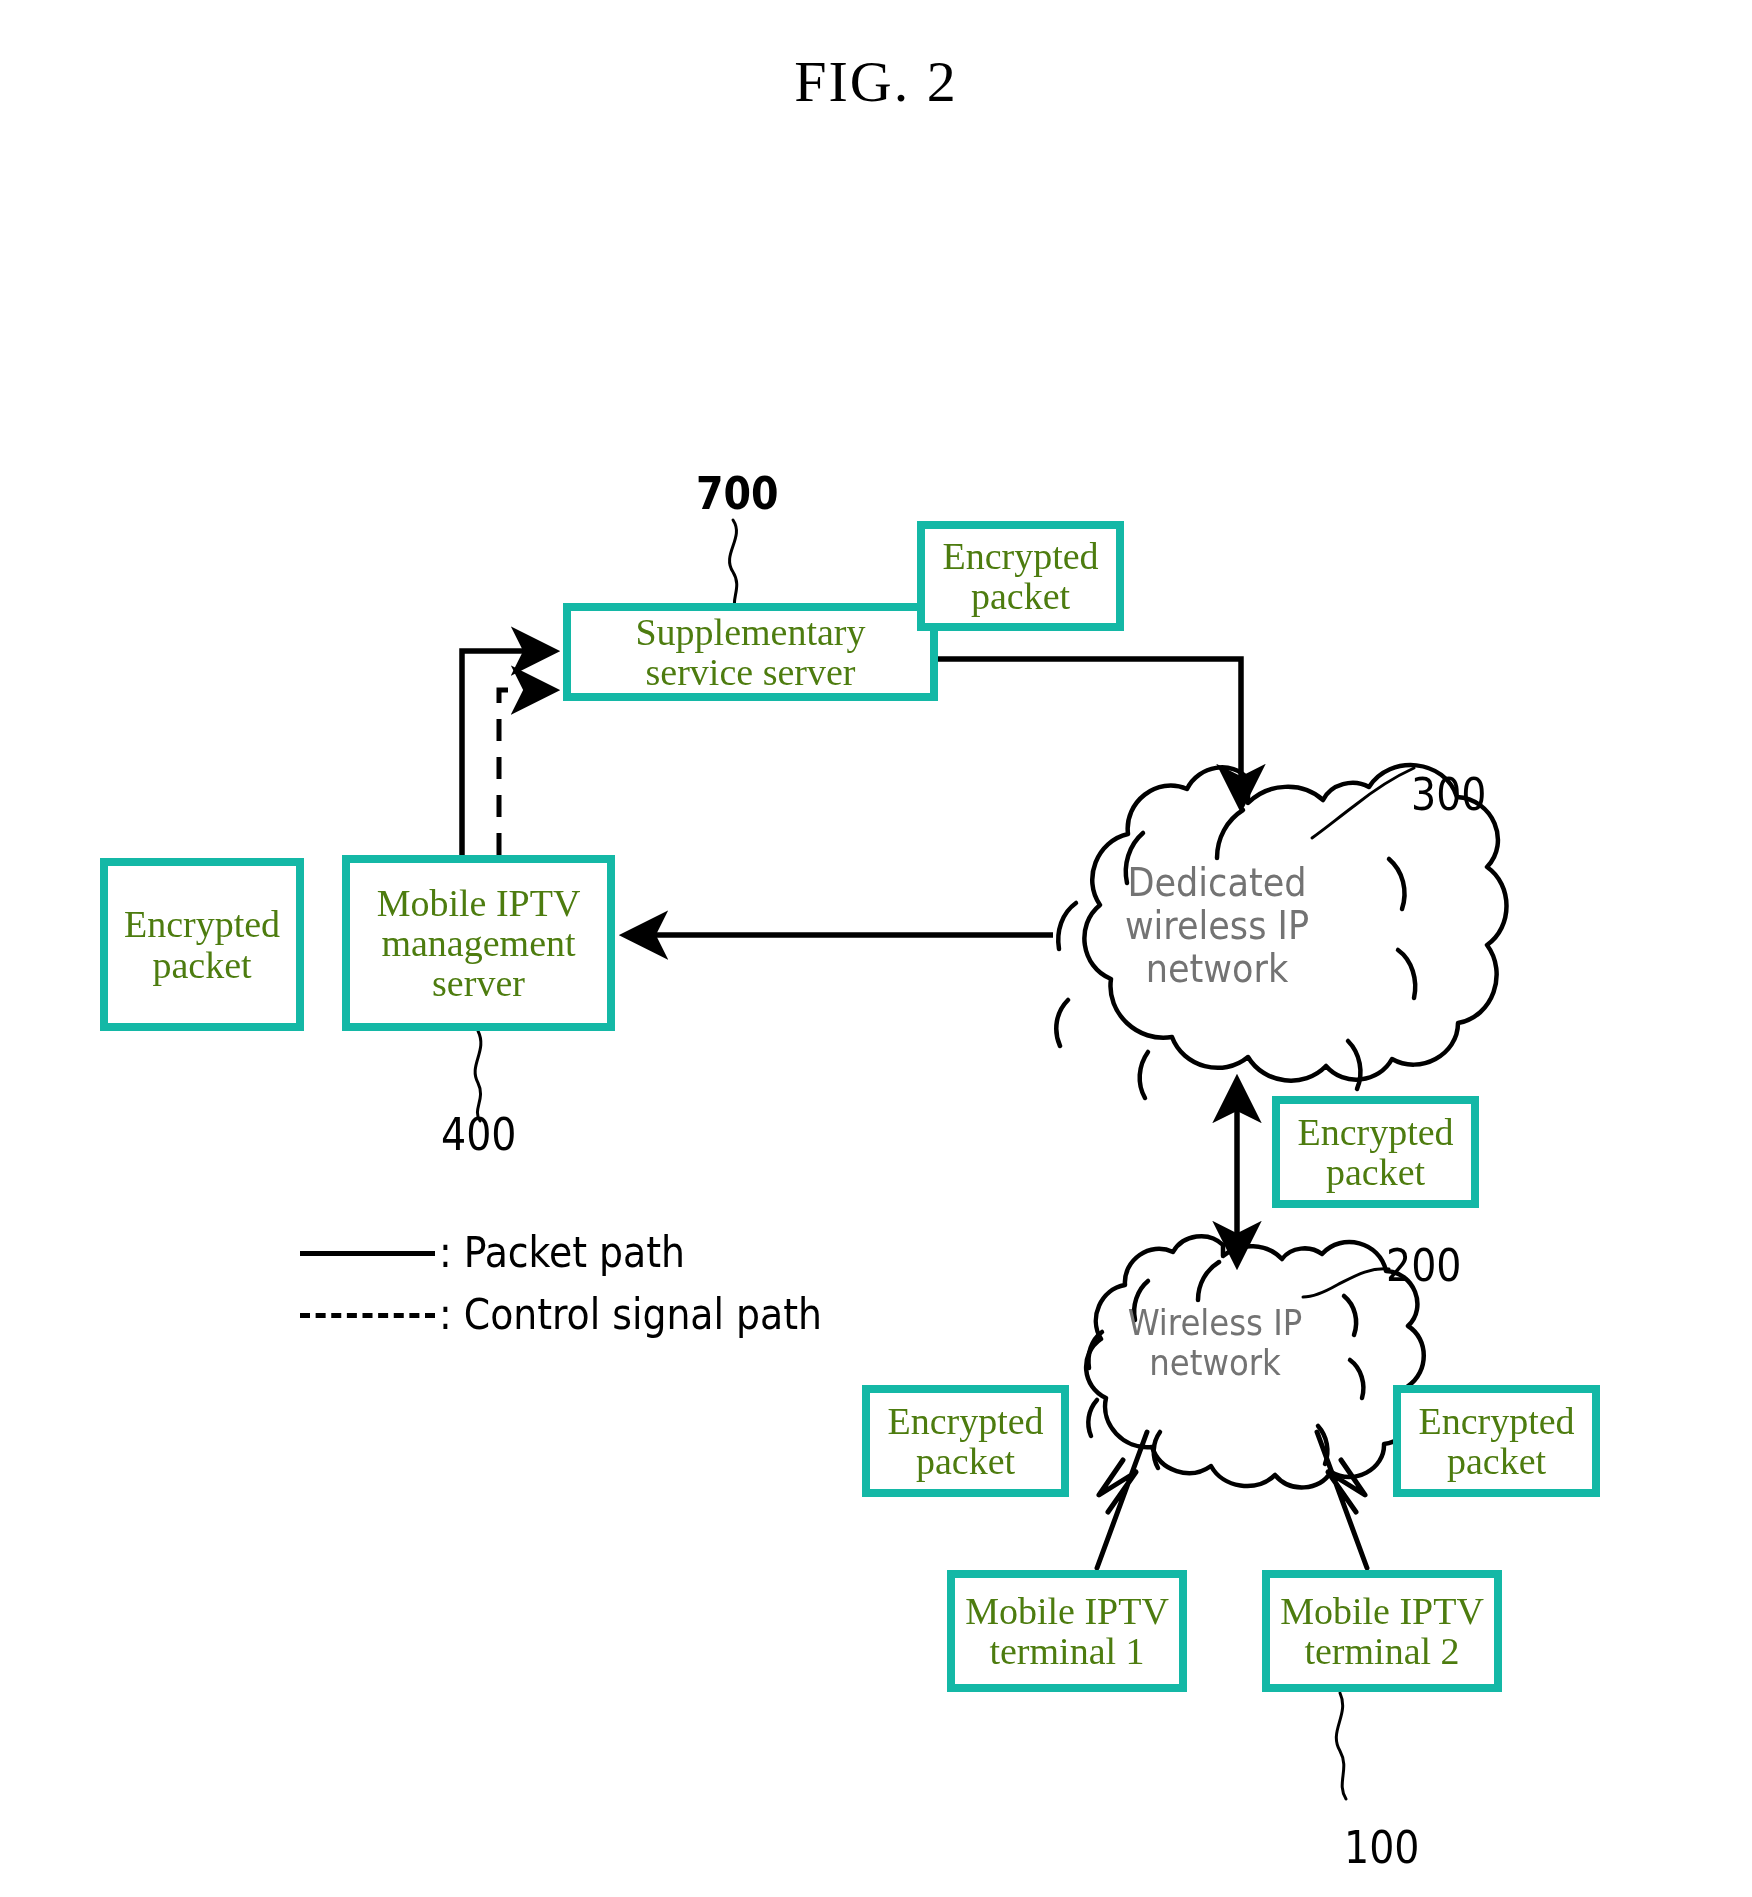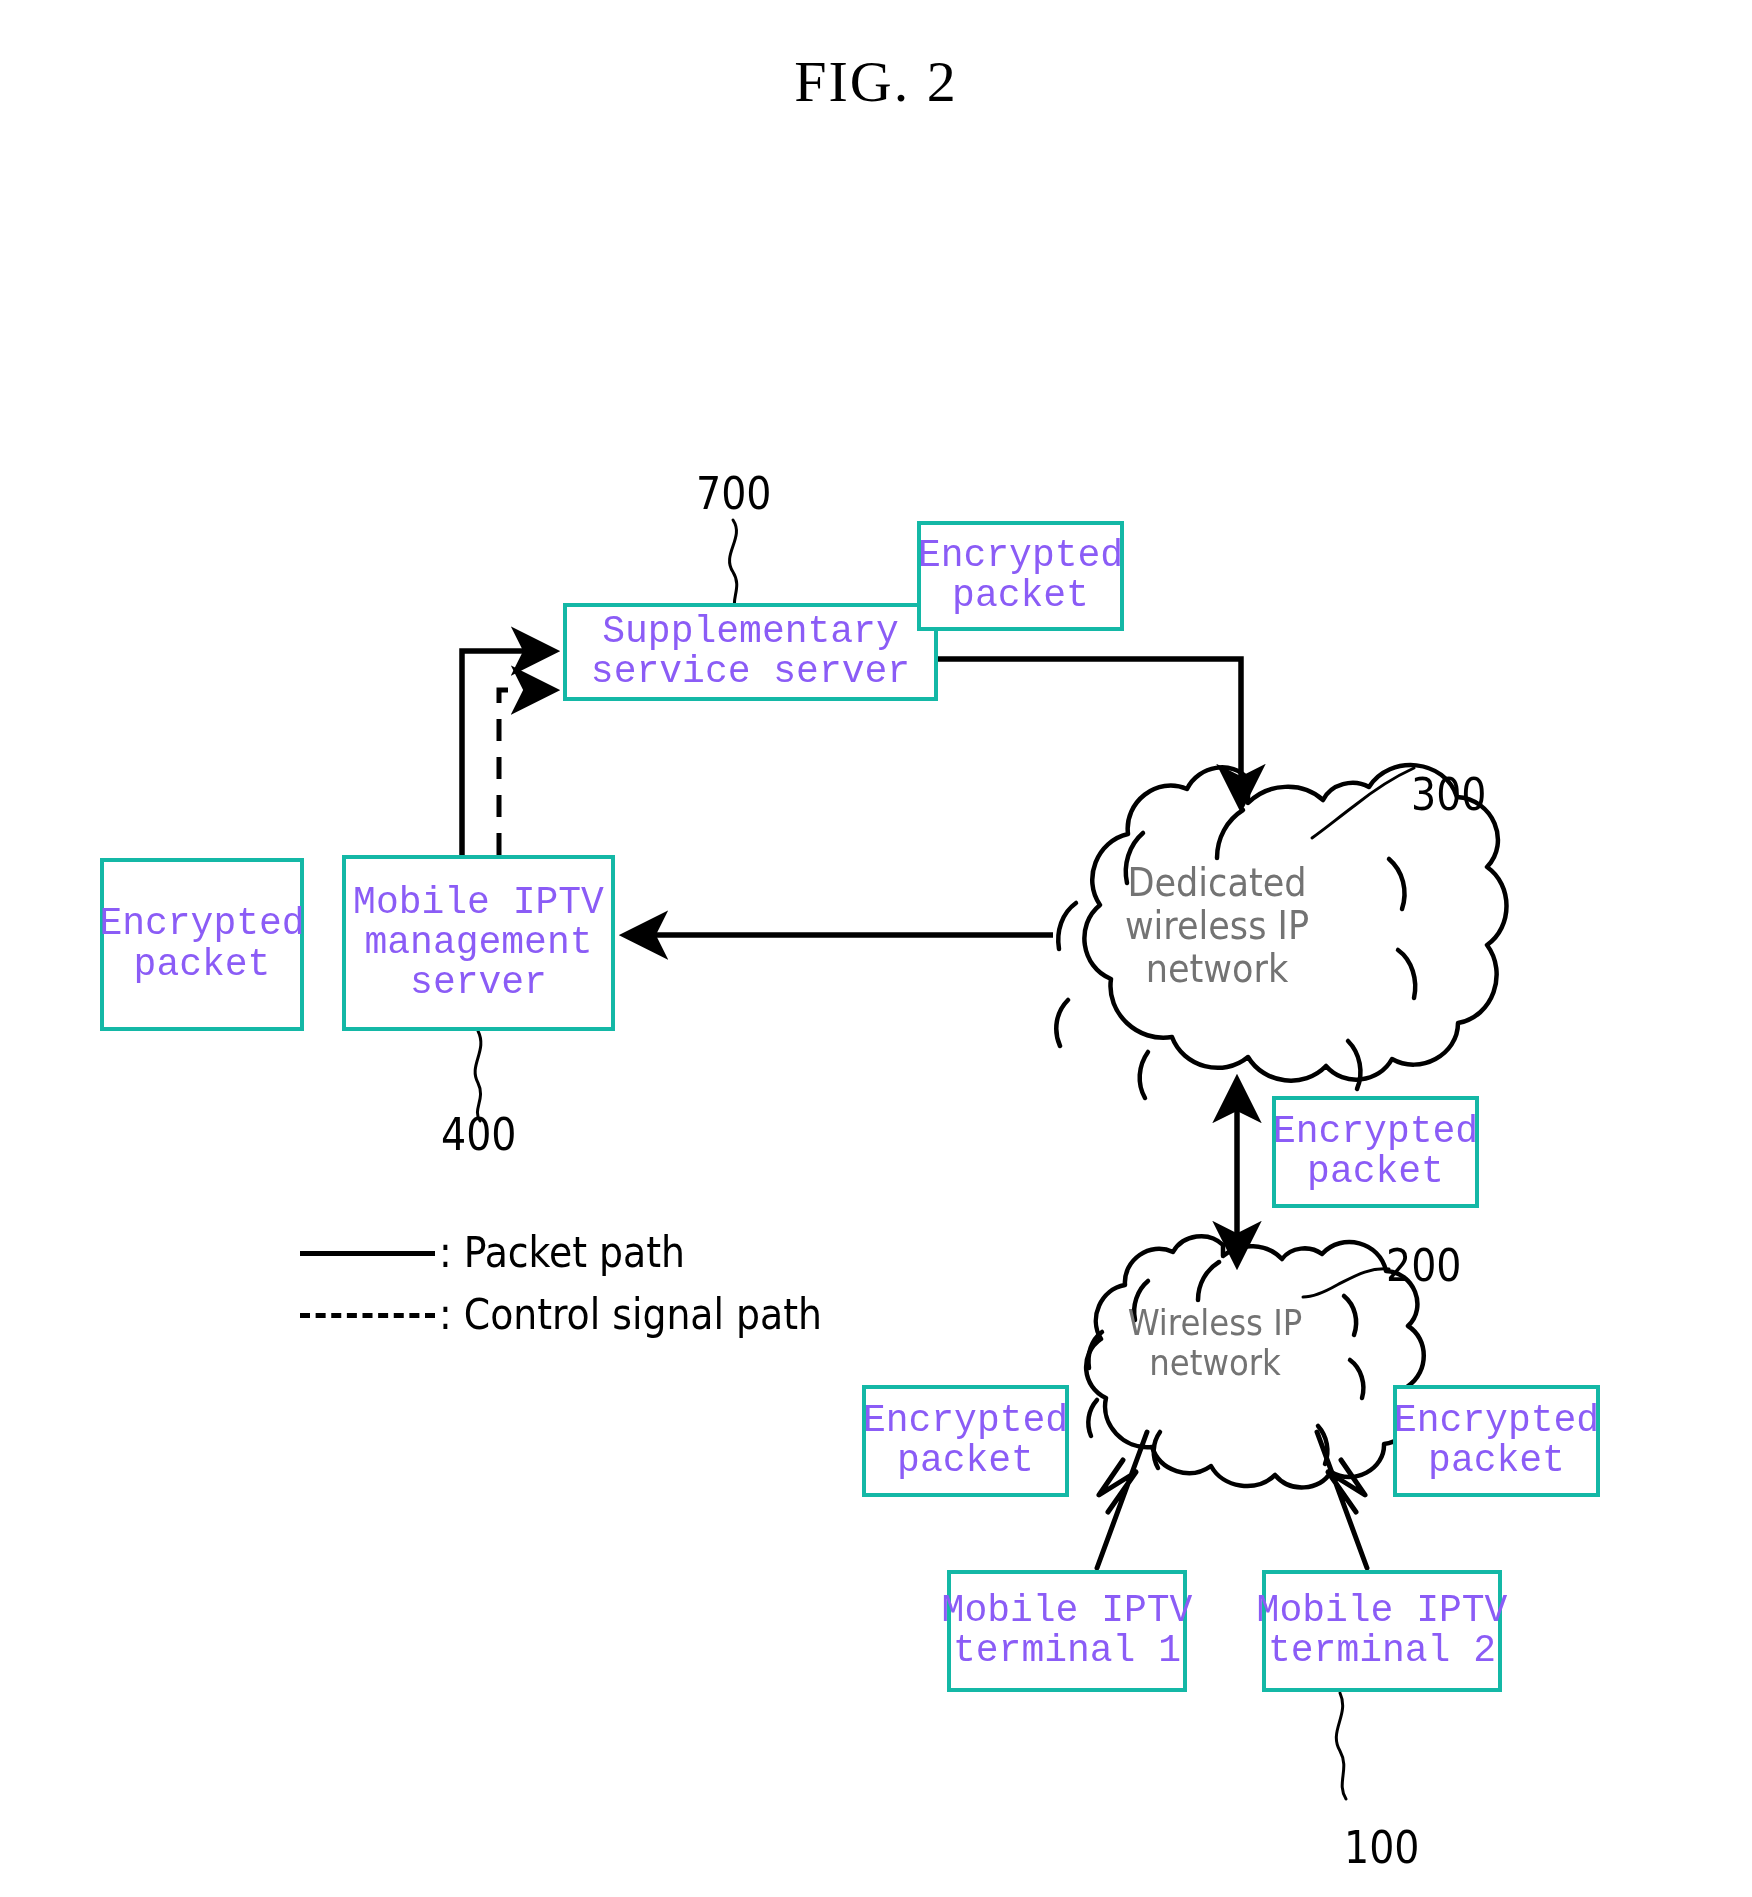--- a/index.html
+++ b/index.html
@@ -29,31 +29,31 @@
     font-family: "Liberation Serif", serif;
     font-size: 58px;
     letter-spacing: 2px;
     color: #000;
     white-space: pre;
   }
   
   .node-box {
     position: absolute;
     box-sizing: border-box;
-    border: 4px solid #14b8a6;
+    border: 8px solid #14b8a6;
     background: #fff;
     display: flex;
     flex-direction: column;
     align-items: center;
     justify-content: center;
     text-align: center;
     line-height: 1.06;
-    font-family: Liberation Mono, monospace;
+    font-family: Liberation Serif, serif;
     font-stretch: condensed;
-    color: #8b5cf6;
+    color: #4d7c0f;
     z-index: 4;
   }
   .node-box .line {
     display: block;
     white-space: pre;
   }
   
   #box-supplementary {
     left: 563px;  top: 603px;  width: 375px; height: 98px;
     font-size: 38px;
@@ -111,21 +111,21 @@
   
   .ref-num {
     position: absolute;
     font-family: "DejaVu Sans Condensed", "Liberation Sans Narrow", "Liberation Sans", sans-serif;
     font-stretch: condensed;
     font-size: 44px;
     color: #000;
     z-index: 5;
     white-space: pre;
   }
-  #ref-700 { left: 696px;  top: 468px;  }
+  #ref-700 { left: 696px;  top: 468px; font-weight: bold;  }
   #ref-300 { left: 1411px; top: 728px; margin-top: 41px;  }
   #ref-400 { left: 441px;  top: 1109px; }
   #ref-200 { left: 1386px; top: 1240px; }
   #ref-100 { left: 1344px; top: 1822px; }
   
   #legend {
     position: absolute;
     left: 300px;
     top: 1222px;
     z-index: 5;

